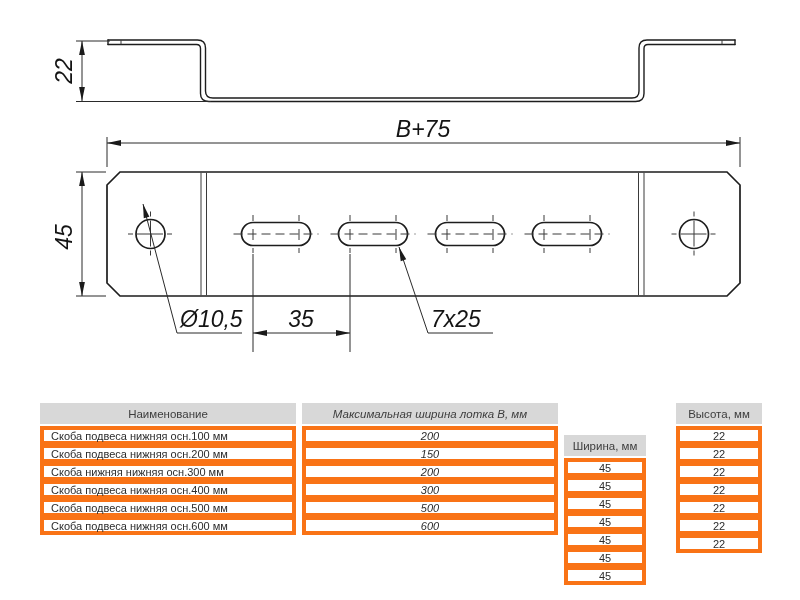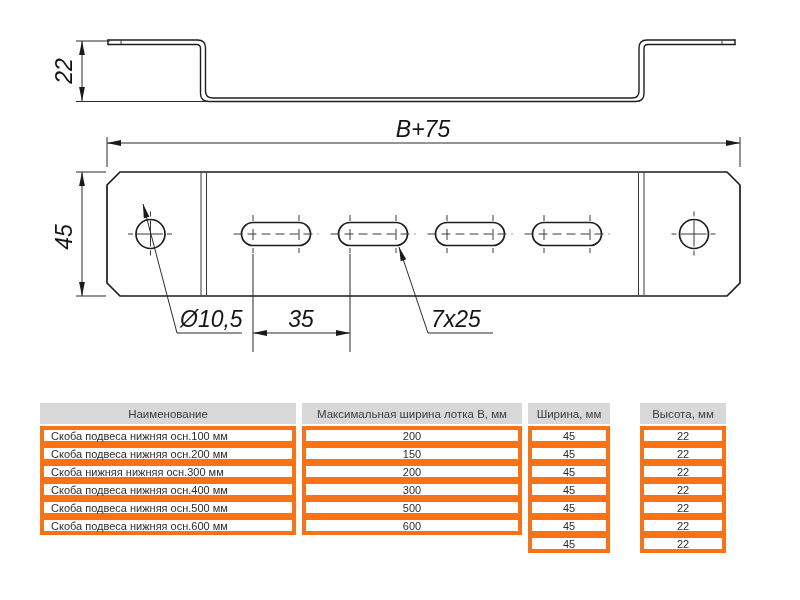--- a/index.html
+++ b/index.html
@@ -106,30 +106,30 @@
   <div class="tbl" id="spec-table">
       <div class="tcol" style="width: 256px;">
         <div class="th" style="background: rgb(216, 216, 216);">Наименование</div>
         <div class="td left">Скоба подвеса нижняя осн.100 мм</div>
         <div class="td left">Скоба подвеса нижняя осн.200 мм</div>
         <div class="td left">Скоба нижняя нижняя осн.300 мм</div>
         <div class="td left">Скоба подвеса нижняя осн.400 мм</div>
         <div class="td left">Скоба подвеса нижняя осн.500 мм</div>
         <div class="td left">Скоба подвеса нижняя осн.600 мм</div>
       </div>
-      <div class="tcol" style="width: 220px;">
+      <div class="tcol" style="width: 256px; font-style: italic;">
         <div class="th" style="background: rgb(216, 216, 216);">Максимальная ширина лотка B, мм</div>
         <div class="td">200</div>
         <div class="td">150</div>
         <div class="td">200</div>
         <div class="td">300</div>
         <div class="td">500</div>
         <div class="td">600</div>
       </div>
-      <div class="tcol" style="width: 82px;">
+      <div class="tcol" style="width: 82px; margin-top: 32px;">
         <div class="th" style="background: rgb(216, 216, 216);">Ширина, мм</div>
         <div class="td">45</div>
         <div class="td">45</div>
         <div class="td">45</div>
         <div class="td">45</div>
         <div class="td">45</div>
         <div class="td">45</div>
         <div class="td">45</div>
       </div>
       <div class="tcol" style="width: 86px; margin-left: 24px;">

